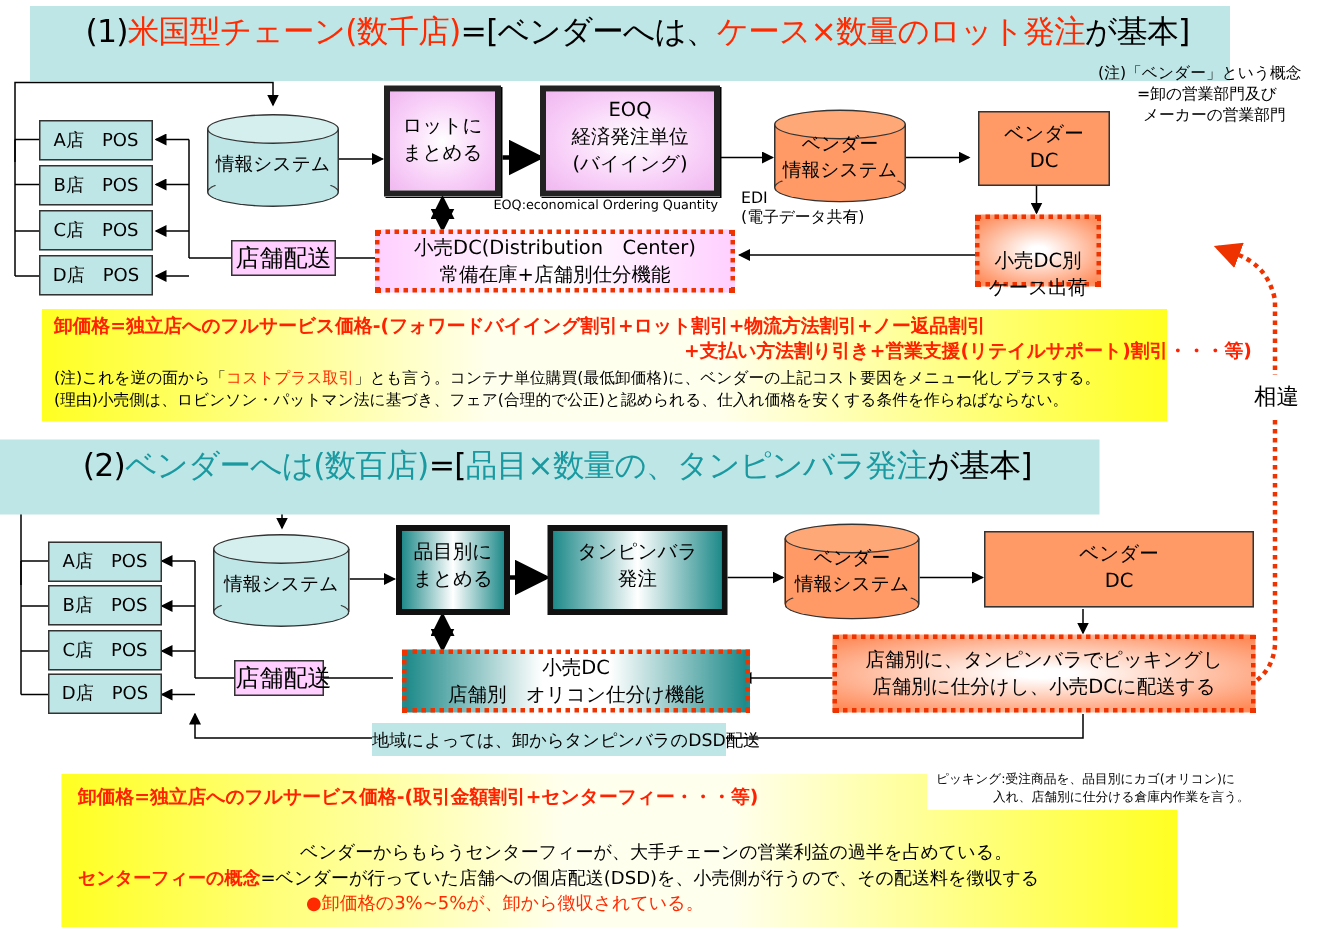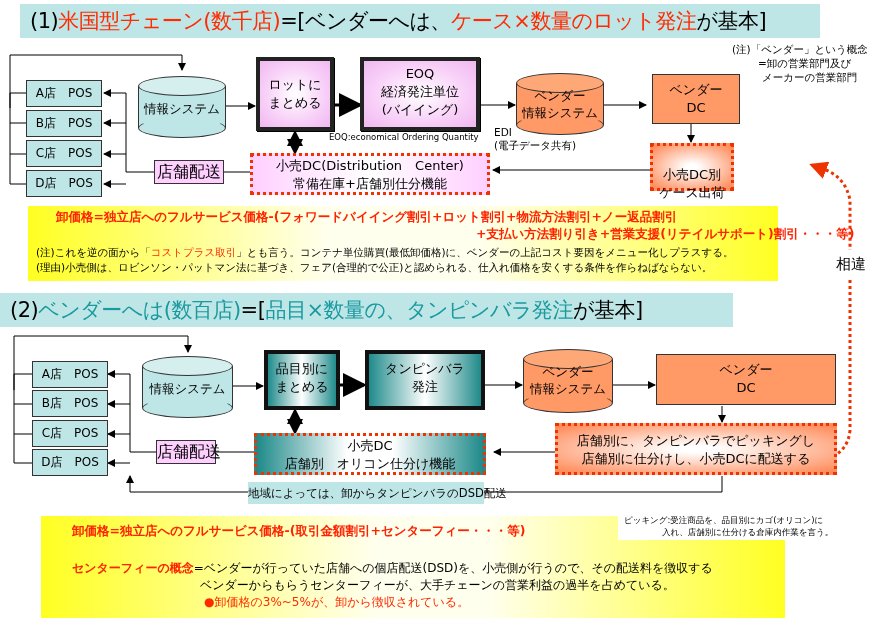--- a/index.html
+++ b/index.html
@@ -1,22 +1,23 @@
 <!DOCTYPE html>
 <html><head>
 <meta charset="utf-8">
 <style>
   * { box-sizing: border-box; margin: 0; padding: 0; }
   html, body { width: 893px; height: 621px; background: #ffffff; overflow: hidden; }
   body { position: relative; font-family: "DejaVu Sans", sans-serif; color: #000; }
   .abs { position: absolute; }
   .title-bar {
-    position: absolute; background: #bfe6e6; height: 34px;
+    position: absolute; background: #bfe6e6; height: 50px;
     font-size: 21px; line-height: 34px; padding-left: 10px; white-space: nowrap;
     letter-spacing: -0.5px;
+    text-align: center;
   }
   .red { color: #ff2a00; }
   .teal { color: #1a9aa0; }
   .pos {
     position: absolute; left: 26px; width: 76px; height: 27px;
     background: #bfe6e6; border: 1px solid #333; font-size: 12px;
     text-align: center; line-height: 25px; white-space: nowrap;
   }
   .cyl { position: absolute; }
   .cyl .body {
@@ -41,21 +42,21 @@
   .tealbox {
     background: linear-gradient(90deg, #1f8a8a 0%, #ffffff 50%, #1f8a8a 100%);
     border: 4px solid #111;
   }
   .orangebox { background: #ff9966; border: 1px solid #333; }
   .dotred { border: 3px dotted #ee3300; }
   .small { font-size: 10px; white-space: nowrap; }
   .tiny { font-size: 9.5px; white-space: nowrap; margin-left: 17px; }
   .yellow-panel { position: absolute; background: linear-gradient(90deg, #ffff22 0%, #ffffee 40%, #ffffee 60%, #ffff22 100%); }
   .yellow-panel2 { position: absolute; background: linear-gradient(90deg, #ffff22 0%, #ffffee 45%, #ffffee 60%, #ffff22 100%); }
-  .bold-red { color: #ff2200; font-weight: bold; margin-left: 20px; }
+  .bold-red { color: #ff2200; font-weight: bold; }
   svg.lines { position: absolute; left: 0; top: 0; width: 893px; height: 621px; pointer-events: none; }
   .label-pink { position: absolute; background: #ffd0ff; border: 1px solid #333; font-size: 16px; text-align: center; line-height: 22px; white-space: nowrap; }
   .label-cyan { position: absolute; background: #bfe6e6; font-size: 11.5px; text-align: center; line-height: 22px; white-space: nowrap; }
 </style>
 </head>
 <body>
 
 <div class="title-bar" style="left:20px; top:4px; width:800px;">
   <span>(1)</span><span class="red">米国型チェーン(数千店)</span><span>=[ベンダーへは、</span><span class="red">ケース×数量のロット発注</span><span>が基本]</span>
 </div>
@@ -237,35 +238,35 @@
   </div>
 </div>
 
 <div class="box orangebox" style="left:656px; top:354px; width:180px; height:51px; padding-top:6px;">
   <div>ベンダー</div>
   <div>DC</div>
 </div>
 
 <div class="label-pink" style="left:156px; top:440px; width:60px; height:24px;">店舗配送</div>
 
-<div class="box dotred" style="left:254px; top:433px; width:232px; height:42px; background: linear-gradient(90deg,#1f8a8a 0%,#ffffff 40%,#ffffff 60%,#1f8a8a 100%); padding-top:1px;">
+<div class="box dotred" style="left:268px; top:433px; width:232px; height:42px; background: linear-gradient(90deg,#1f8a8a 0%,#ffffff 40%,#ffffff 60%,#1f8a8a 100%); padding-top:1px;">
   <div>小売DC</div>
   <div>店舗別　オリコン仕分け機能</div>
 </div>
 
 <div class="box dotred" style="left:555px; top:423px; width:282px; height:52px; background: radial-gradient(ellipse at center,#ffffff 10%,#ff8855 100%); padding-top:6px; font-size:13px;">
   <div>店舗別に、タンピンバラでピッキングし</div>
   <div>店舗別に仕分けし、小売DCに配送する</div>
 </div>
 
 <div class="label-cyan" style="left:248px; top:482px; width:236px; height:22px;">地域によっては、卸からタンピンバラのDSD配送</div>
 
 <div class="yellow-panel2" style="left:41px; top:516px; width:744px; height:102px;"></div>
 <div class="abs" style="left:618px; top:514px; font-size:8.5px; line-height:12px; white-space:nowrap; background:#fff; padding:0 2px 2px 6px;">
   <div>ピッキング:受注商品を、品目別にカゴ(オリコン)に</div>
   <div style="padding-left:38px;">入れ、店舗別に仕分ける倉庫内作業を言う。</div>
 </div>
 <div class="abs bold-red" style="left:52px; top:523px; font-size:12.5px; white-space:nowrap;">卸価格=独立店へのフルサービス価格-(取引金額割引+センターフィー・・・等)</div>
 <div class="abs" style="left:52px; top:560px; font-size:12px; line-height:17px; white-space:nowrap;">
+  <div style="padding-left:148px;">ベンダーからもらうセンターフィーが、大手チェーンの営業利益の過半を占めている。</div>
   <div><span class="bold-red">センターフィーの概念</span><span>=ベンダーが行っていた店舗への個店配送(DSD)を、小売側が行うので、その配送料を徴収する</span></div>
-  <div style="padding-left:148px;">ベンダーからもらうセンターフィーが、大手チェーンの営業利益の過半を占めている。</div>
   <div class="red" style="padding-left:152px;">●卸価格の3%~5%が、卸から徴収されている。</div>
 </div>
 
 </body></html>

